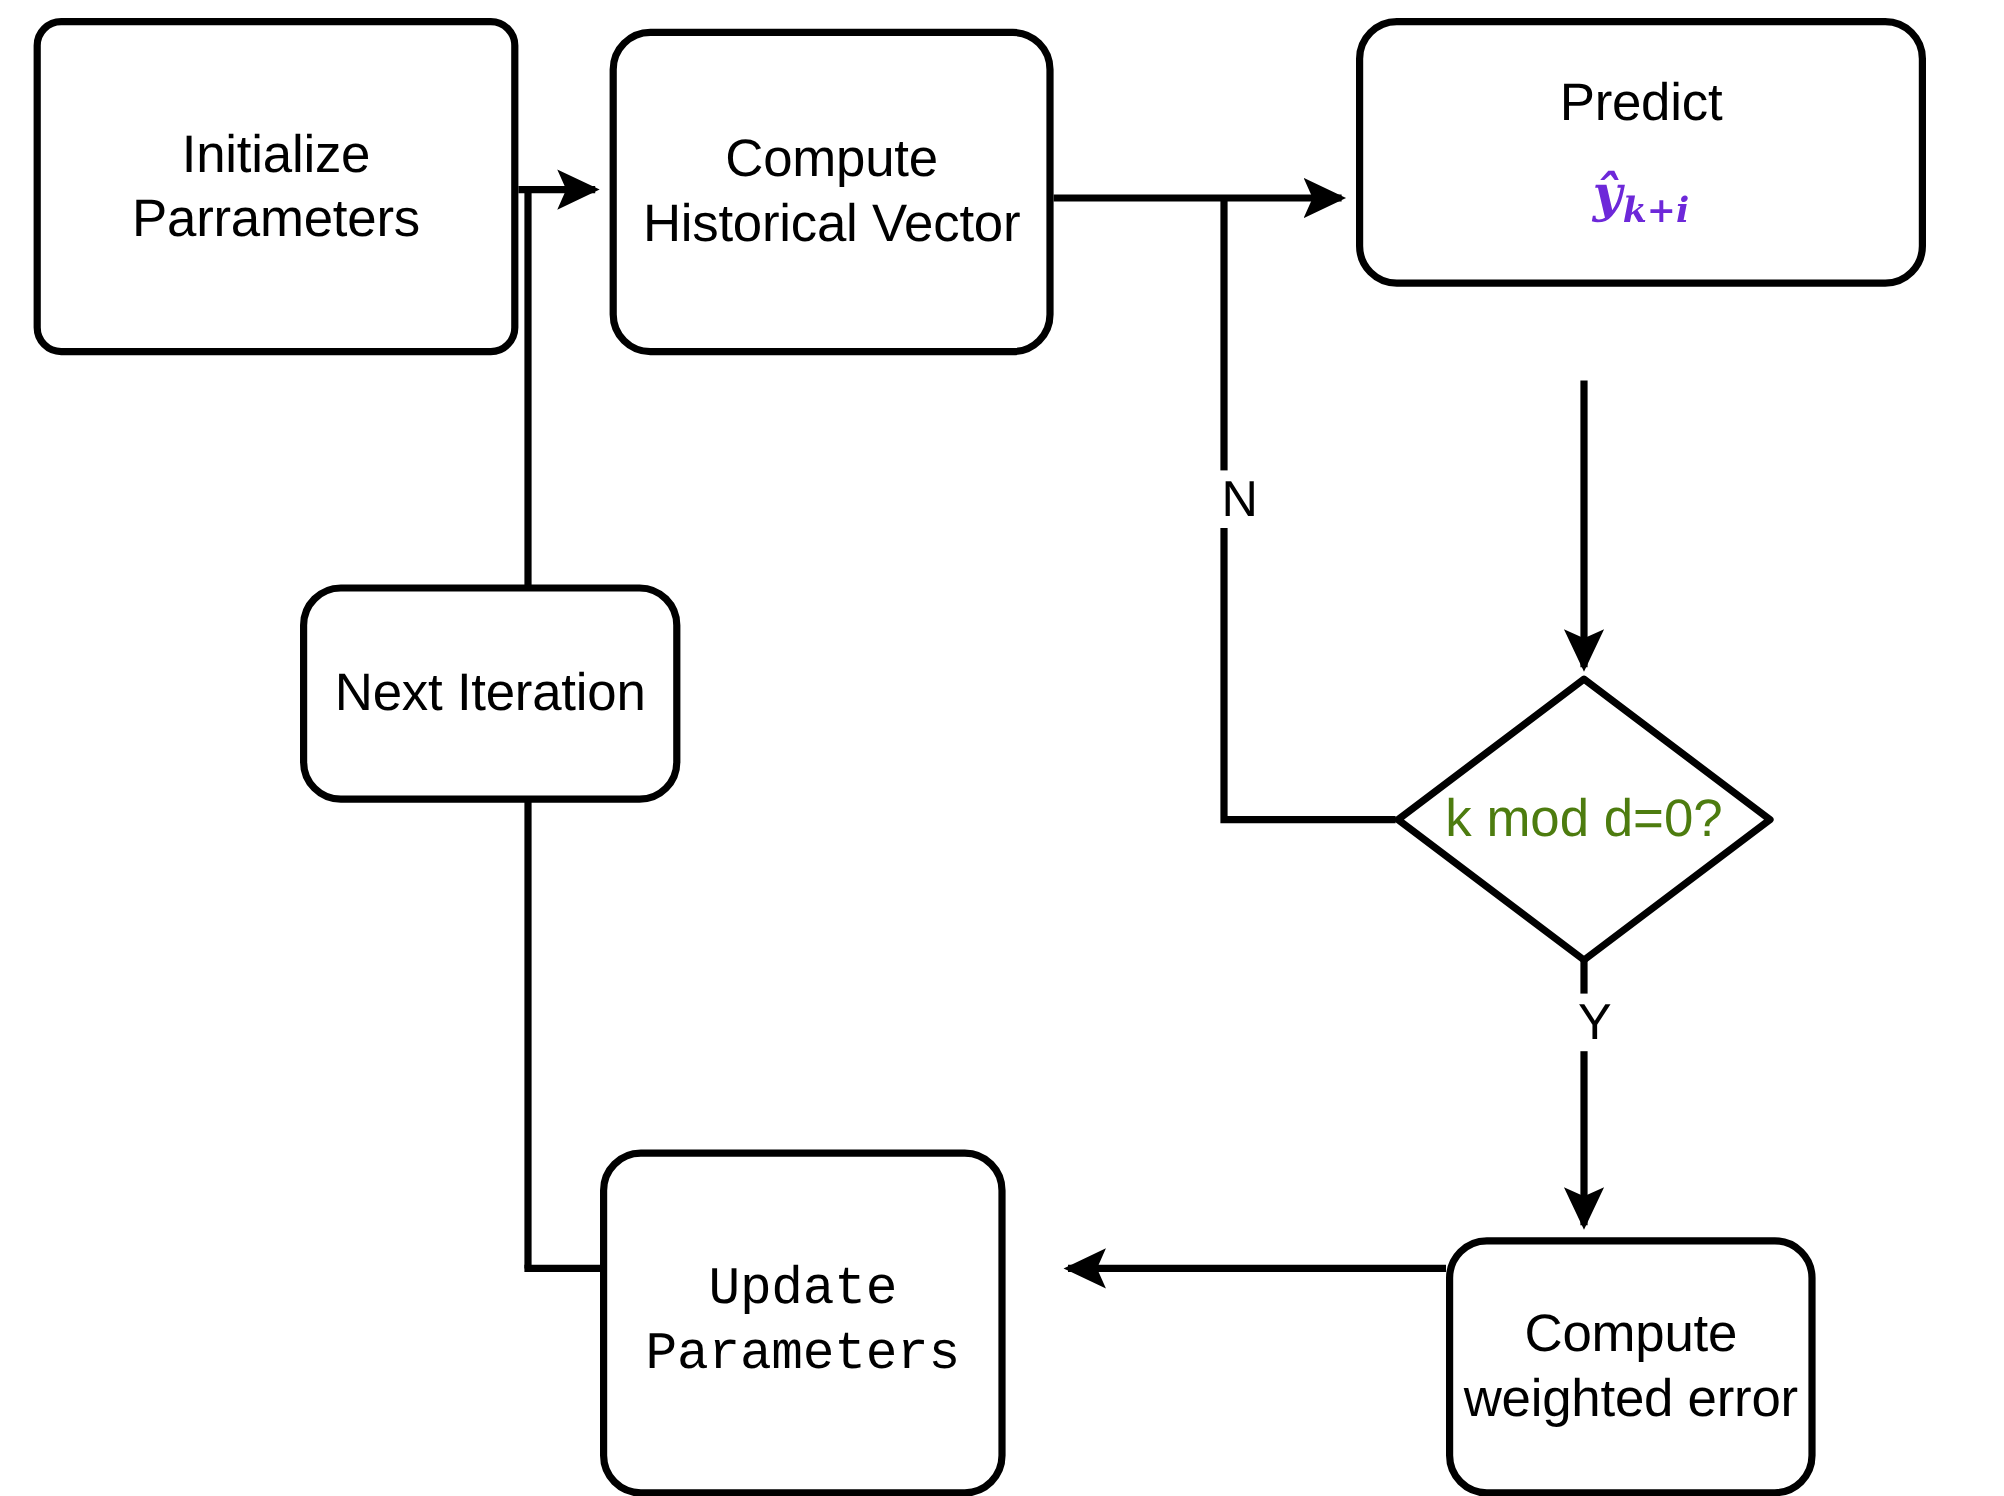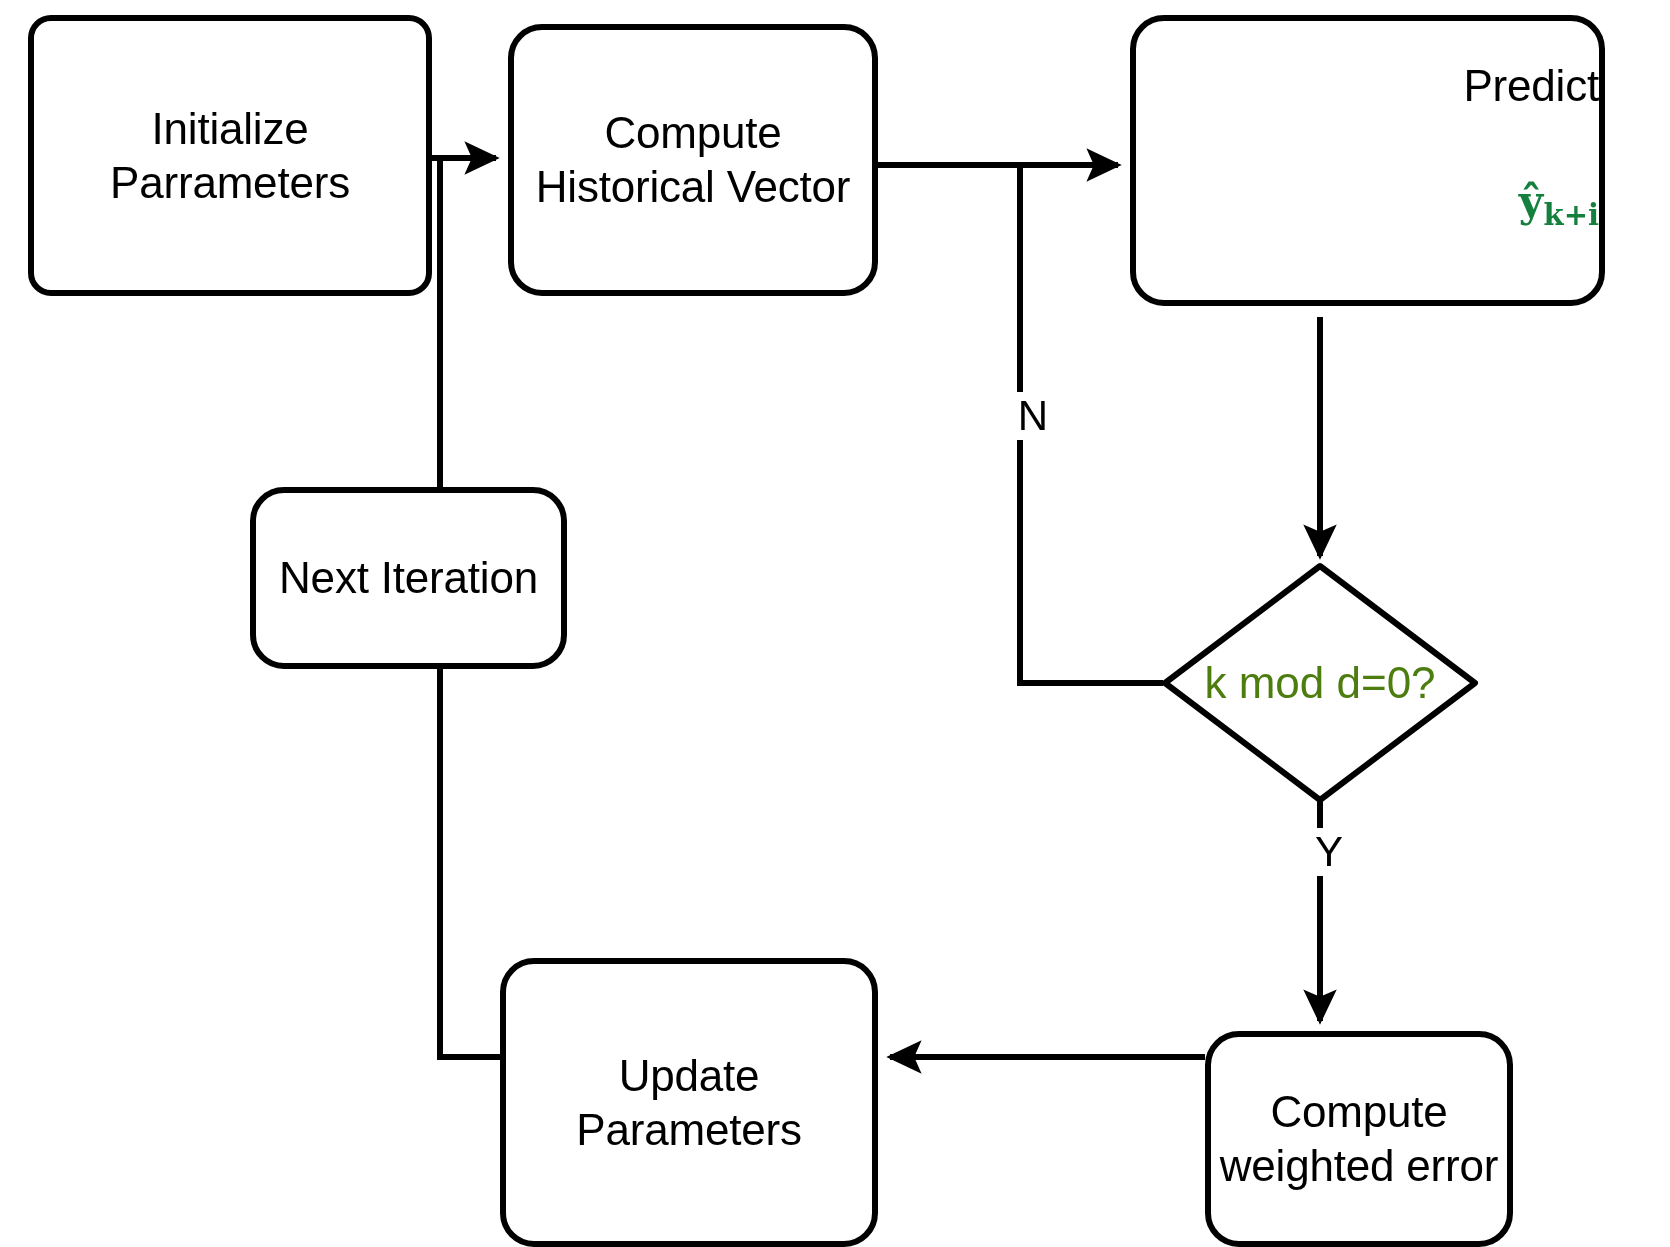--- a/index.html
+++ b/index.html
@@ -44,25 +44,26 @@
   }
   .node.predict {
     flex-direction: column;
     justify-content: flex-start;
     padding-top: 38px;
   }
   .node.predict .label {
     font-size: 44px;
   }
   .formula {
-    margin-top: 64px;
+    margin-top: 24px;
     font-family: "DejaVu Serif", serif;
     font-weight: bold;
+    font-style: italic;
     font-size: 42px;
-    color: #15803d;
+    color: #6d28d9;
     letter-spacing: 0.5px;
   }
   .formula .sub {
     font-size: 29px;
     vertical-align: -0.30em;
     letter-spacing: 0px;
   }
   .diamond-wrap {
     position: absolute;
     z-index: 2;
@@ -128,37 +129,37 @@
   <div class="node" style="left:28px; top:15px; width:404px; height:281px;border-radius:23px;">
     <span class="label">Initialize
 Parrameters</span>
   </div>
 
   <div class="node" style="left:508px; top:24px; width:370px; height:272px;">
     <span class="label">Compute
 Historical Vector</span>
   </div>
 
-  <div class="node predict" style="left:1130px; top:15px; width:475px; height:291px;align-items:flex-end;">
+  <div class="node predict" style="left:1130px; top:15px; width:475px; height:224px;">
     <span class="label">Predict</span>
     <span class="formula"><span>ŷ</span><span class="sub">k+i</span></span>
   </div>
 
   <div class="node" style="left:250px; top:487px; width:317px; height:182px;">
     <span class="label">Next Iteration</span>
   </div>
 
   <div class="diamond-wrap" style="left:1160px; top:561px; width:320px; height:244px;">
     <svg width="320" height="244" viewBox="0 0 320 244" xmlns="http://www.w3.org/2000/svg">
       <path d="M 160 5 L 315 122 L 160 239 L 5 122 Z" fill="#ffffff" stroke="#000000" stroke-width="6" stroke-linejoin="round"></path>
     </svg>
     <span class="diamond-label">k mod d=0?</span>
   </div>
 
-  <div class="node" style="left:500px; top:958px; width:378px; height:289px;">
+  <div class="node" style="left:500px; top:958px; width:338px; height:289px;font-family:Liberation Mono, monospace;">
     <span class="label">Update
 Parameters</span>
   </div>
 
   <div class="node" style="left:1205px; top:1031px; width:308px; height:216px;">
     <span class="label">Compute
 weighted error</span>
   </div>
 
   <span class="edge-label" style="left:1000px; top:392px; width:52px;">N</span>

